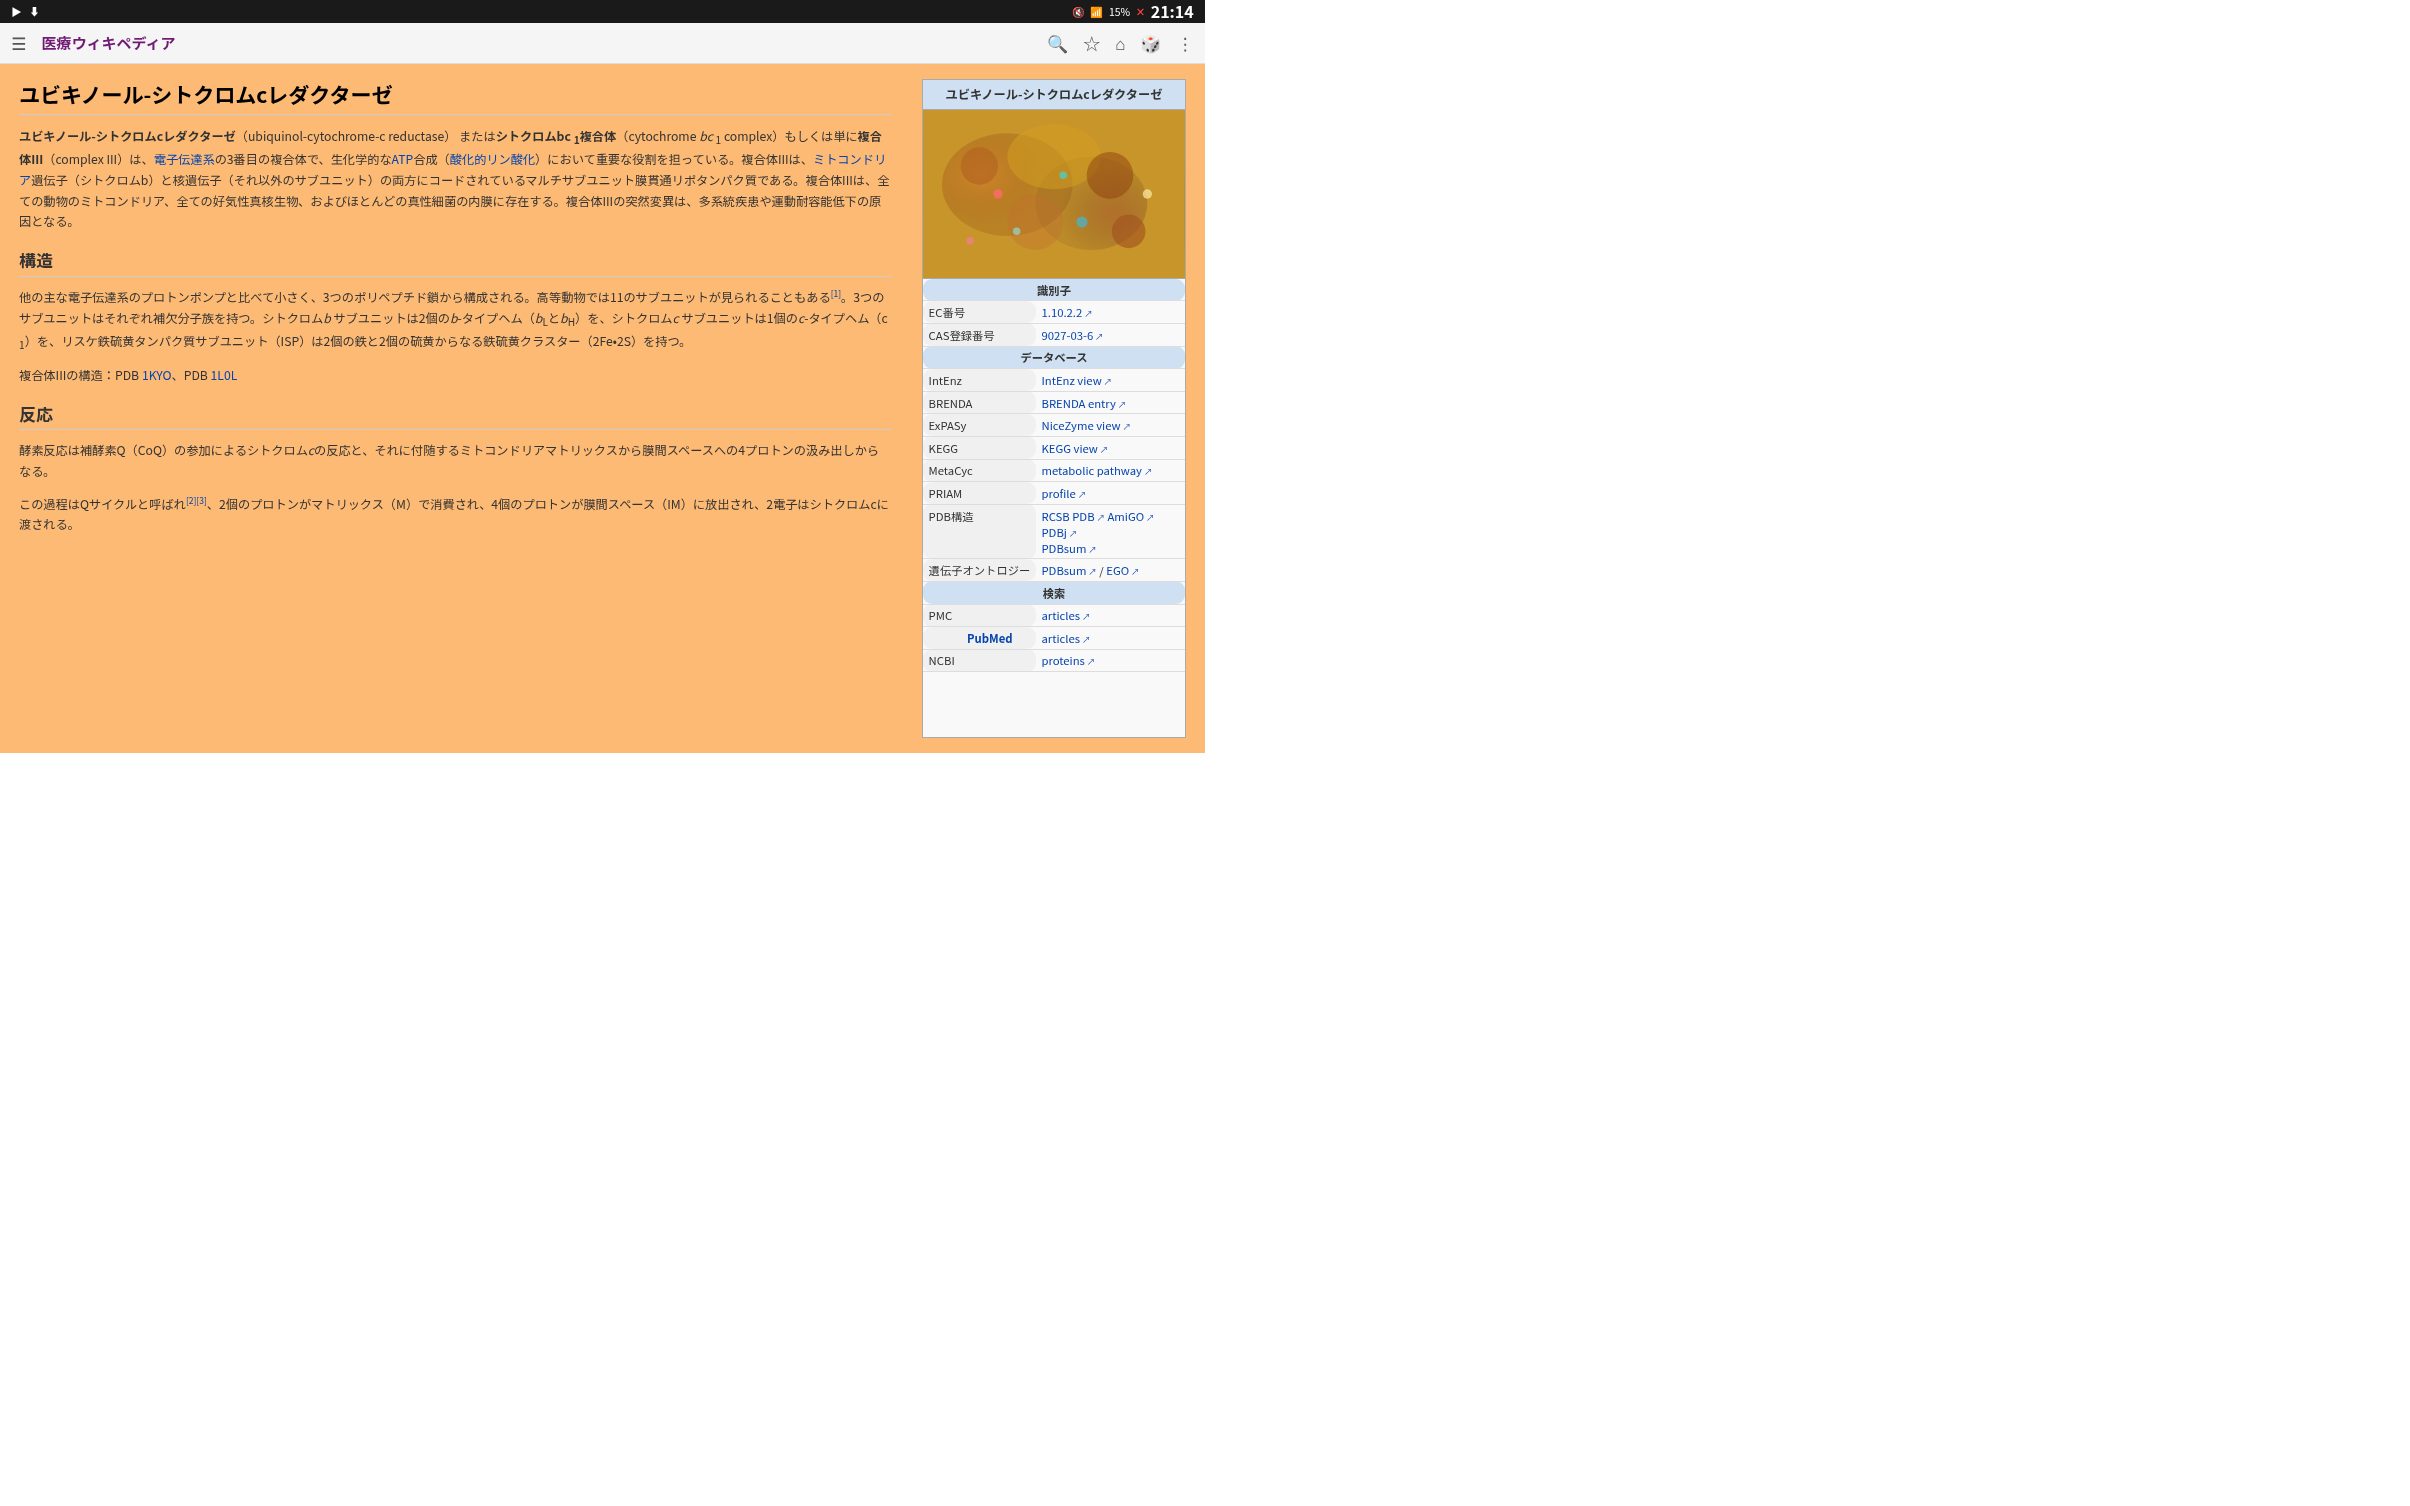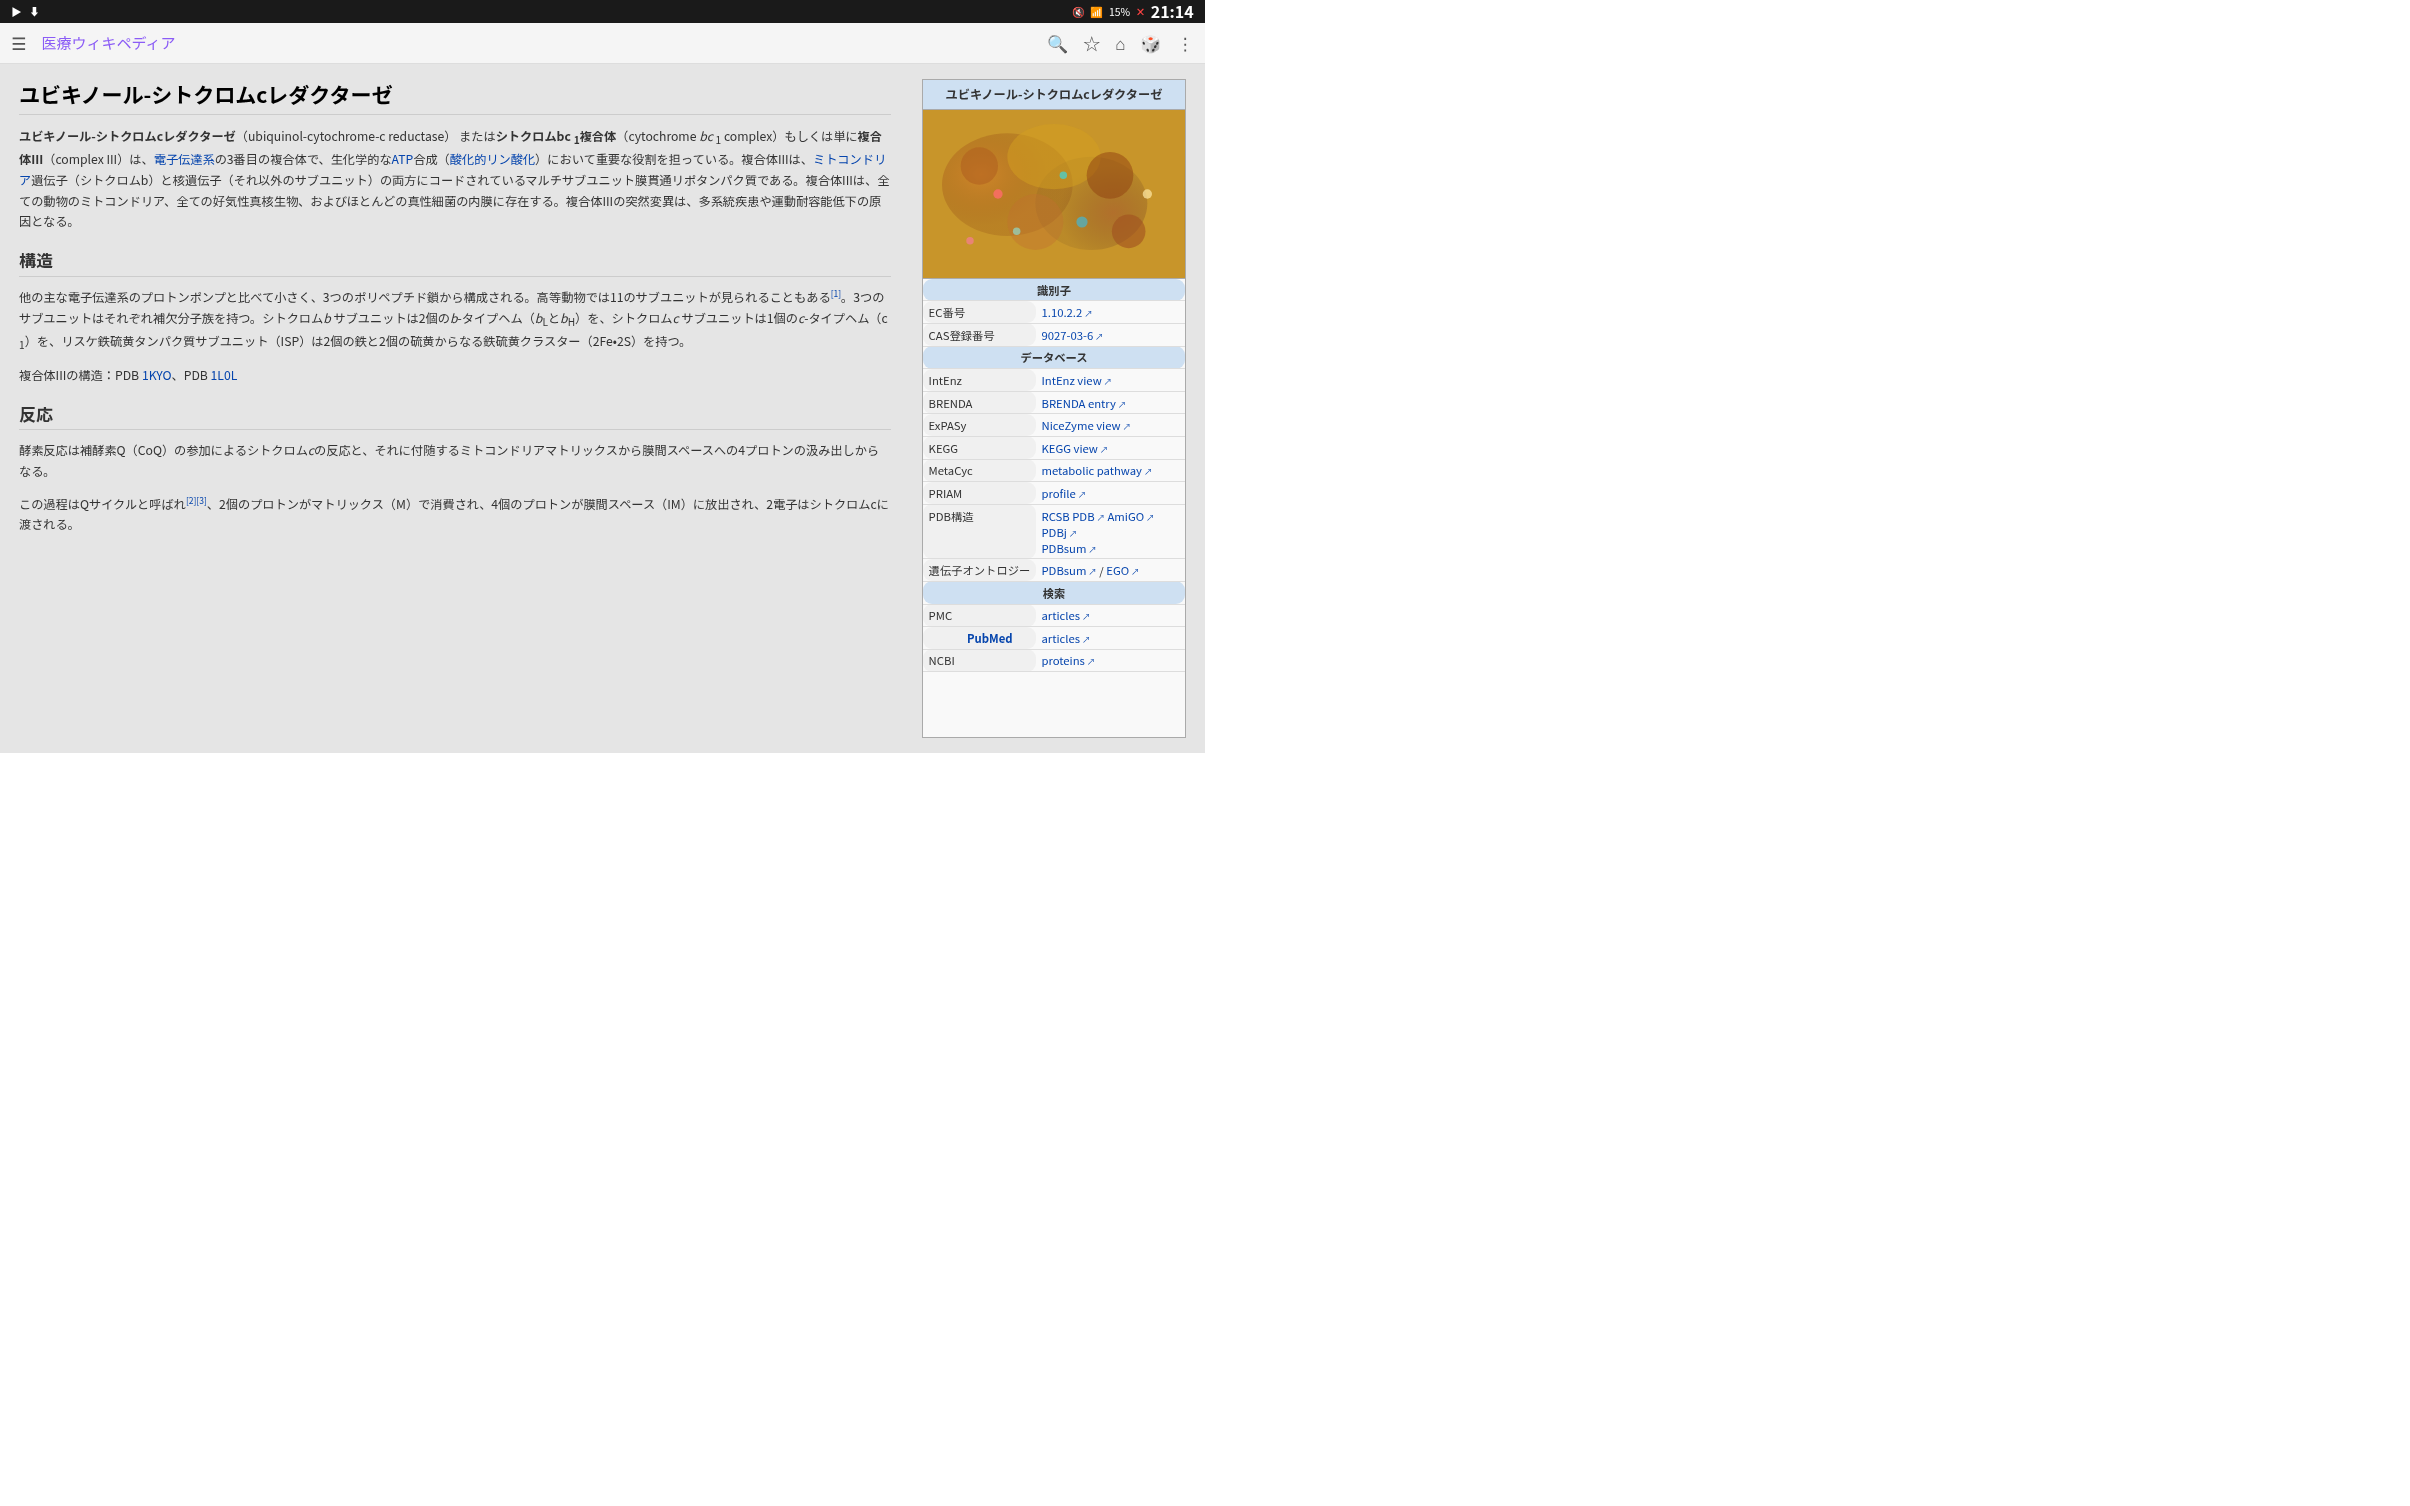--- a/index.html
+++ b/index.html
@@ -25,33 +25,33 @@
       height: 41px;
       display: flex;
       align-items: center;
       padding: 0 11.3px;
       border-bottom: 0.9px solid #ddd;
       gap: 7.5px;
     }
     .nav-bar-title {
       flex: 1;
       font-size: 15px;
-      font-weight: normal;
-      color: #8b5cf6;
+      font-weight: bold;
+      color: #701a75;
       padding-left: 7.5px;
     }
     .nav-icons { display: flex; align-items: center; gap: 15px; }
     .nav-icon { font-size: 17px; color: #555; cursor: pointer; }
 
     
     .main-content {
       display: flex;
       height: calc(753px - 64px);
       overflow-y: auto;
-      background: #e5e5e5;
+      background: #fdba74;
       padding: 15px 19px;
       gap: 20px;
     }
 
     
     .article {
       flex: 1;
       min-width: 0;
     }
 

